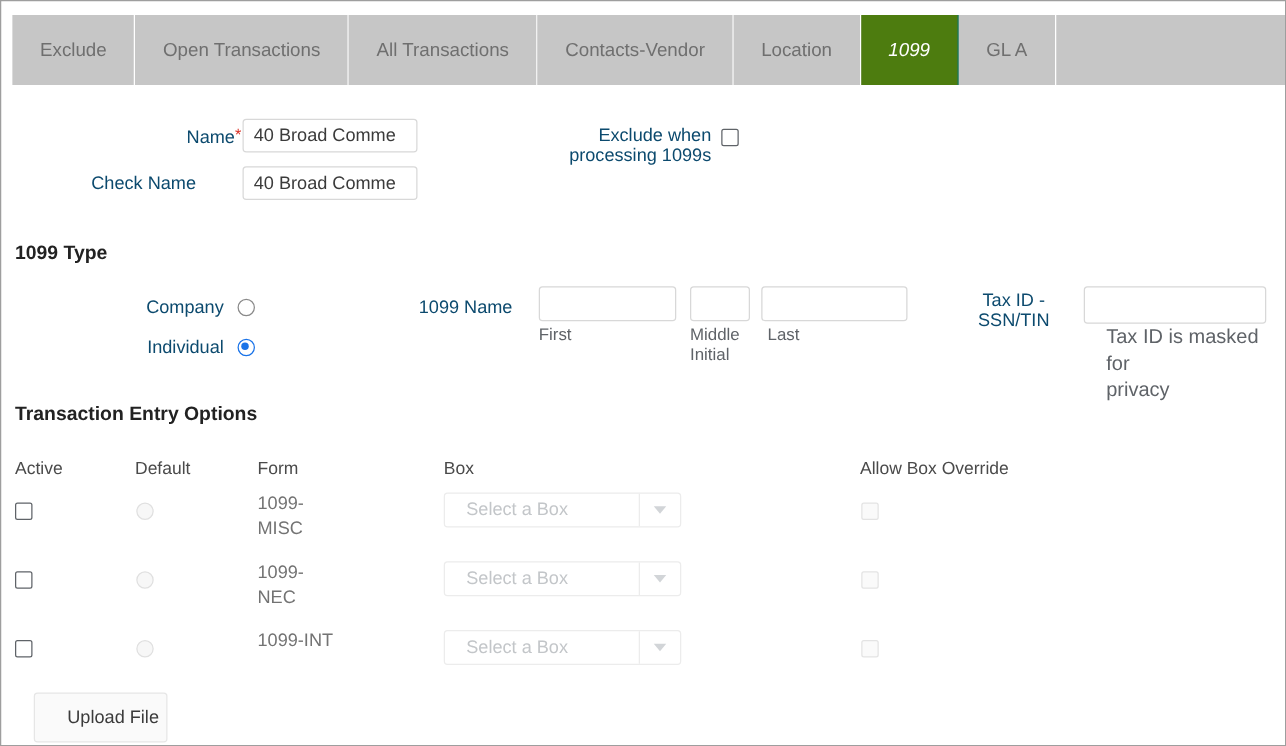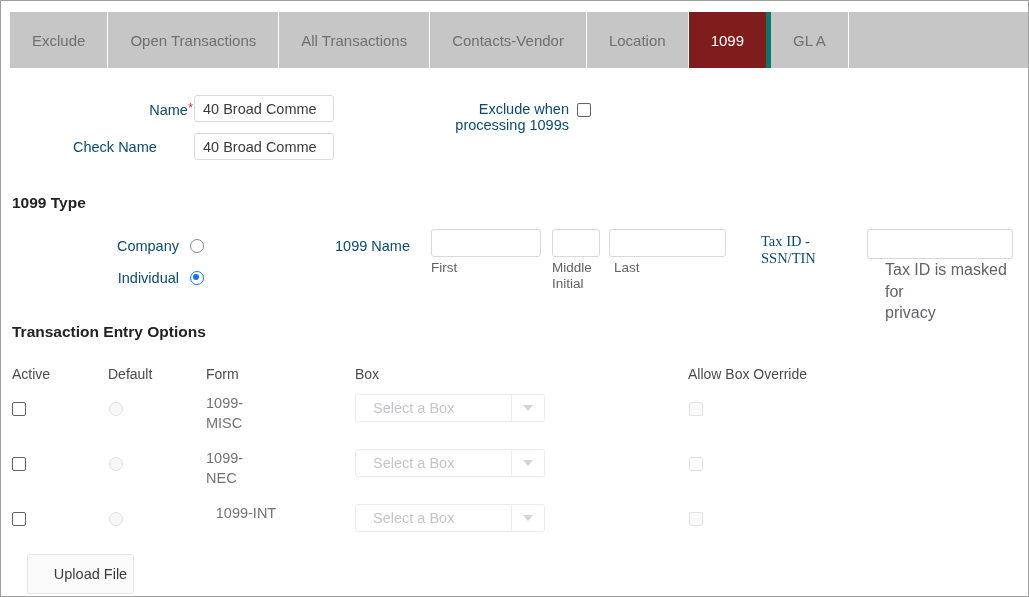--- a/index.html
+++ b/index.html
@@ -40,23 +40,24 @@
     justify-content: center;
     padding: 0 22px;
     font-size: 15px;
     color: #6f6f6f;
     background: #c6c6c6;
     border-right: 1px solid #ffffff;
     box-sizing: border-box;
     flex: 0 0 auto;
   }
   .tab.active {
-    background: #7f1d1d;
+    background: #4d7c0f;
     color: #ffffff;
-    border-right: 5px solid #0f766e;
+    border-right: 1px solid #0f766e;
+    font-style: italic;
   }
 
   
   .lbl {
     font-size: 14.5px;
     color: #0c4a6e;
   }
   .req {
     color: #d93025;
     font-size: 13px;
@@ -241,21 +242,21 @@
   <input class="txtbox abs" style="left: 551px; top: 228px; width: 48px; height: 28px;" value="">
   <div class="abs" style="left:551px; top:259px; width:52px;">
     <div class="sublabel">Middle</div>
     <div class="sublabel">Initial</div>
   </div>
 
   <input class="txtbox abs" style="left: 608px; top: 228px; width: 117px; height: 28px;" value="">
   <div class="abs sublabel" style="left:613px; top:259px;">Last</div>
 
   
-  <div class="abs" style="left:760px; top:232px; width:100px; text-align:left;font-family:Liberation Serif, serif;">
+  <div class="abs" style="left:760px; top:232px; width:100px; text-align:center;">
     <div class="lbl">Tax ID -</div>
     <div class="lbl">SSN/TIN</div>
   </div>
   <input class="txtbox abs" style="left: 866px; top: 228px; width: 146px; height: 30px;" value="">
   <div class="abs" style="left:866px; top:258px; width:150px;">
     <div class="helper">Tax ID is masked for</div>
     <div class="helper">privacy</div>
   </div>
 
   
@@ -295,21 +296,21 @@
     <div class="select abs" style="left:354px; top:0px;">
       <div class="val">Select a Box</div>
       <div class="arrowbox">
         <span class="caret"></span>
       </div>
     </div>
     <span class="cbx faint abs" style="left:688px; top:8px;"></span>
   </div>
 
   
-  <div class="abs" style="left:0; top:503px; width:1029px; height:55px;text-align:center;">
+  <div class="abs" style="left:0; top:503px; width:1029px; height:55px;">
     <span class="cbx abs" style="left:11px; top:8px;"></span>
     <span class="rdo faint abs" style="left:108px; top:8px;"></span>
     <div class="abs formcell" style="left:205px; top:0px; width:80px;">
       <div>1099-INT</div>
       <div></div>
     </div>
     <div class="select abs" style="left:354px; top:0px;">
       <div class="val">Select a Box</div>
       <div class="arrowbox">
         <span class="caret"></span>

